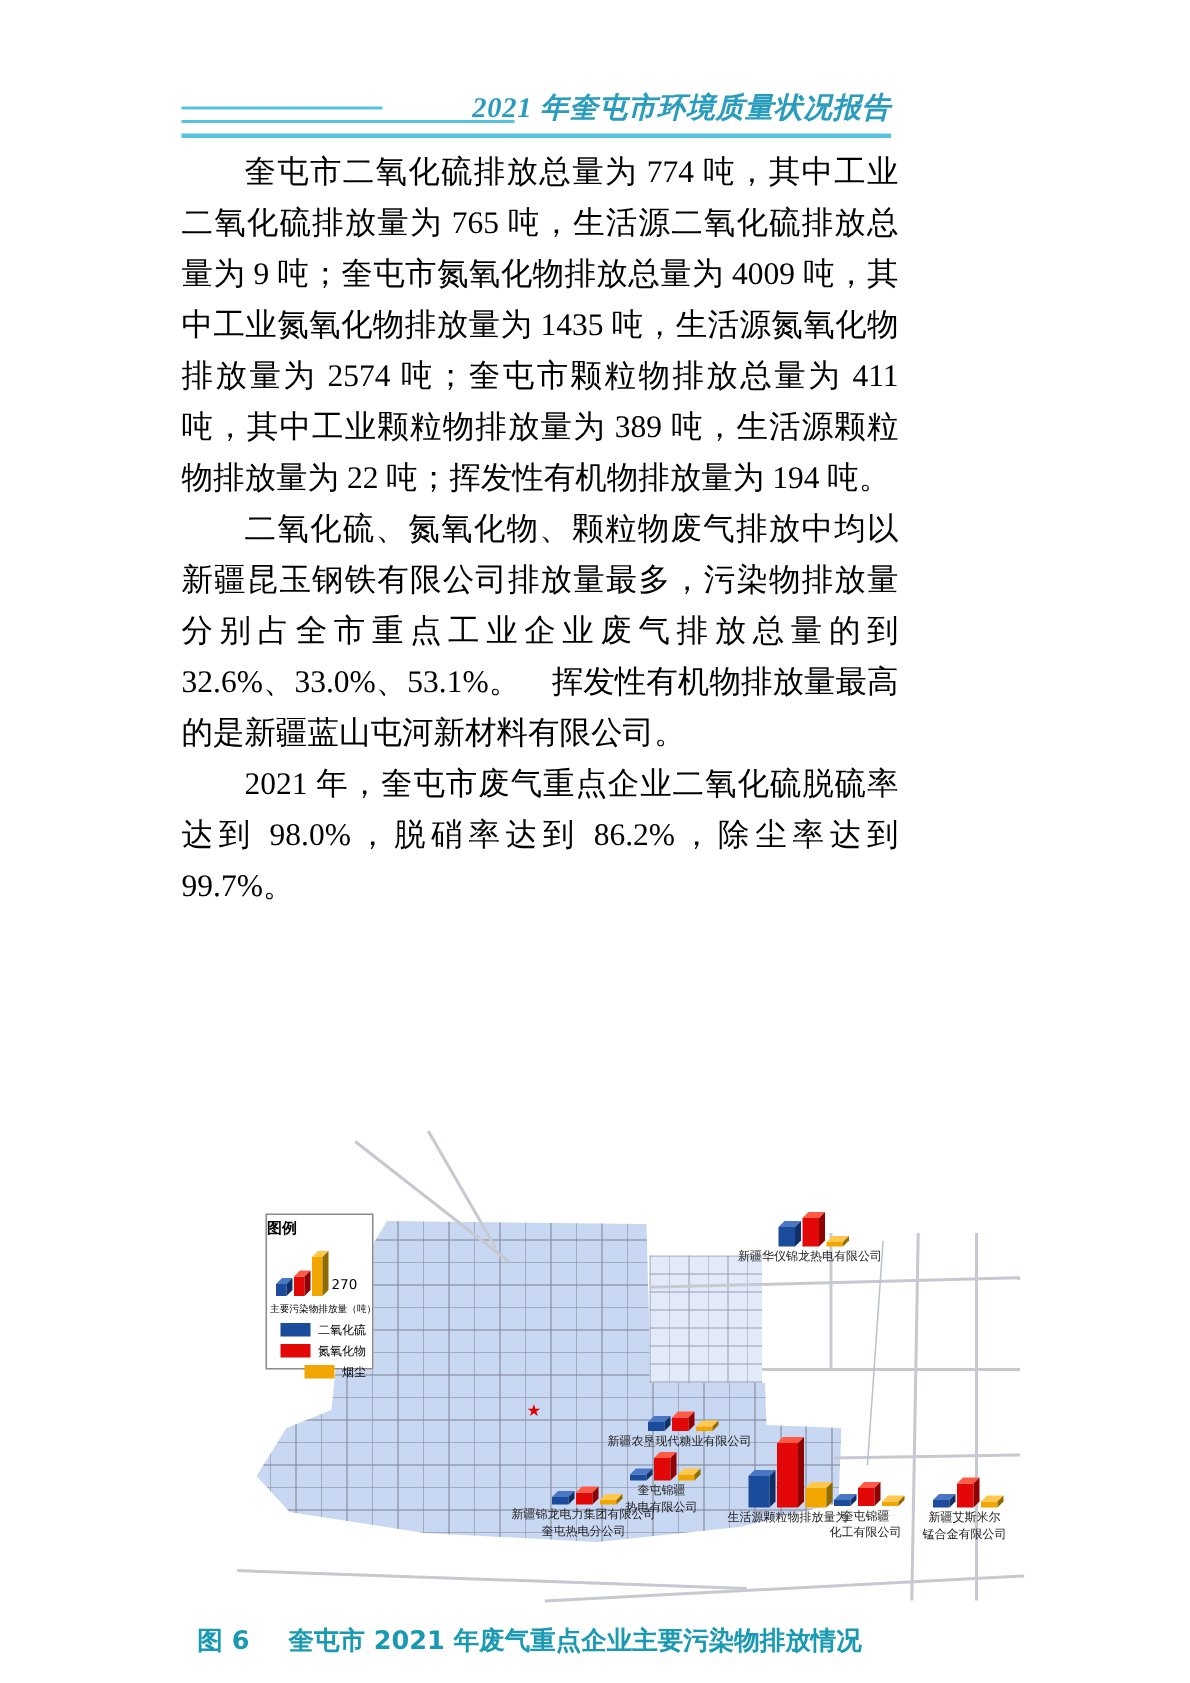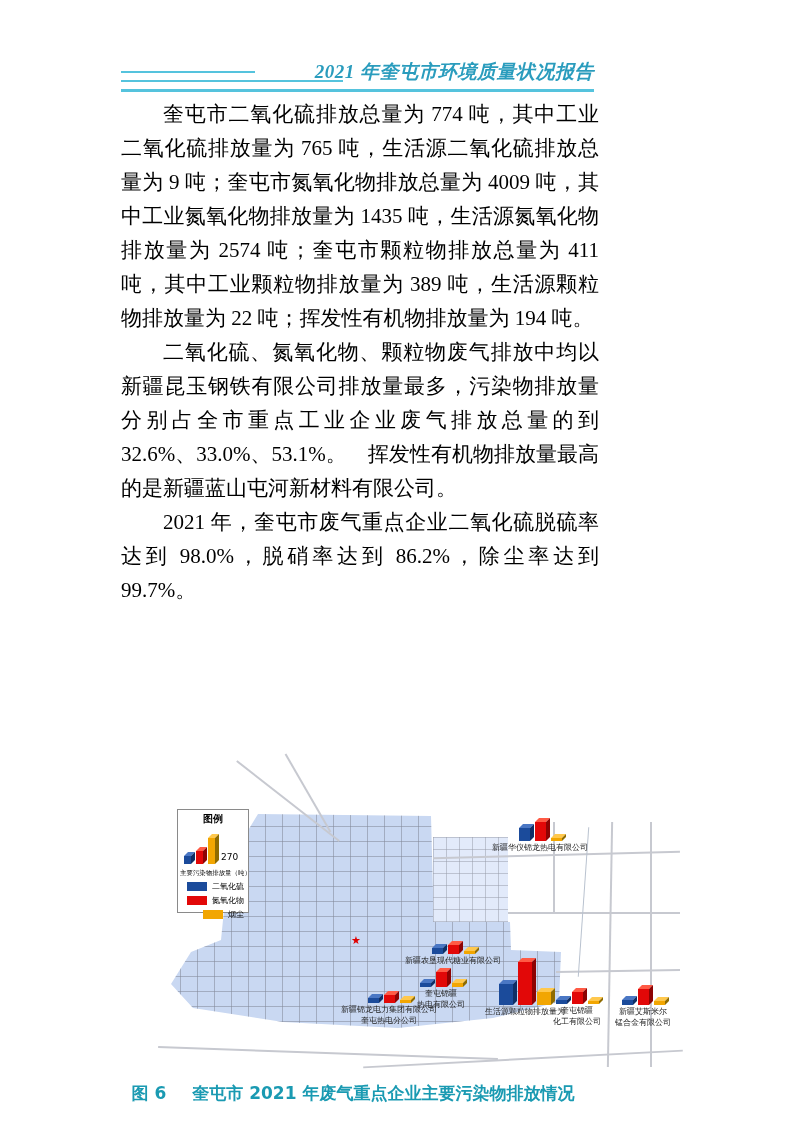--- a/index.html
+++ b/index.html
@@ -35,21 +35,21 @@
                           30px 206px,8px 182px,28px 150px,58px 138px,62px 98px,78px 40px);}
   .city2{position:absolute;left:270px;top:55px;width:75px;height:85px;background-color:#e2eafa;
         background-image:
           repeating-linear-gradient(90deg, rgba(150,155,168,.5) 0 1px, transparent 1px 13px),
           repeating-linear-gradient(0deg,  rgba(150,155,168,.5) 0 1px, transparent 1px 12px);}
   .road{position:absolute;background:#c7c9d0;}
 
   
   .legend{position:absolute;left:14px;top:27px;width:70px;height:102px;background:#fff;
         border:1px solid #8a8a8a;z-index:6;font-family:"DejaVu Sans","Liberation Sans",sans-serif;}
-  .legend-title{text-align:center;font-size:10px;font-weight:bold;margin-top:2px;}
+  .legend-title{font-size:10px;font-weight:bold;margin-top:2px;}
   .legend-sample{display:flex;align-items:flex-end;margin:6px 0 2px 6px;height:32px;}
   .legend-sample .bar3d{width:7px;}
   .legend-270{font-size:9px;margin:0 0 4px 6px;align-self:flex-end;}
   .legend-axis{font-size:7px;transform:scale(.92);transform-origin:left;white-space:nowrap;margin:2px 0 1px 2px;}
   .legend-row{display:flex;align-items:center;margin:3px 4px 0 4px;justify-content:flex-end;}
   .legend-swatch{width:20px;height:9px;margin-right:5px;flex:0 0 auto;}
   .legend-label{font-size:8px;}
   .sw0{background:#1b4b9b}.sw1{background:#e20808}.sw2{background:#f2a602}
 
   
@@ -57,21 +57,21 @@
   .bar3d{position:relative;width:11px;}
   .bar3d::before{content:"";position:absolute;left:2px;top:-4px;width:100%;height:4px;transform:skewX(-45deg);}
   .bar3d::after{content:"";position:absolute;right:-4px;top:-2px;width:4px;height:100%;transform:skewY(-45deg);}
   .c0{background:#1b4b9b}.c0::before{background:#4a77c4}.c0::after{background:#0f2f66}
   .c1{background:#e20808}.c1::before{background:#ff5a45}.c1::after{background:#8d0303}
   .c2{background:#f2a602}.c2::before{background:#ffc84d}.c2::after{background:#8f6b00}
 
   .marker{position:absolute;width:120px;z-index:4;}
   .marker-label{margin-top:2px;text-align:center;font-size:8px;line-height:1.35;color:#222;
         font-family:"DejaVu Sans","Liberation Sans",sans-serif;}
-  .mk0{left:317px;top:40px}
+  .mk0{left:317px;top:30px}
   .mk1{left:230px;top:163px}
   .mk2{left:218px;top:190px}
   .mk3{left:166px;top:213px}
   .mk4{left:302px;top:180px}
   .mk5{left:354px;top:210px}
   .mk6{left:420px;top:207px}
   .mk4 .bar3d{width:14px;}
 
   .star{position:absolute;left:188px;top:152px;color:#e00000;font-size:11px;z-index:3;}
 

